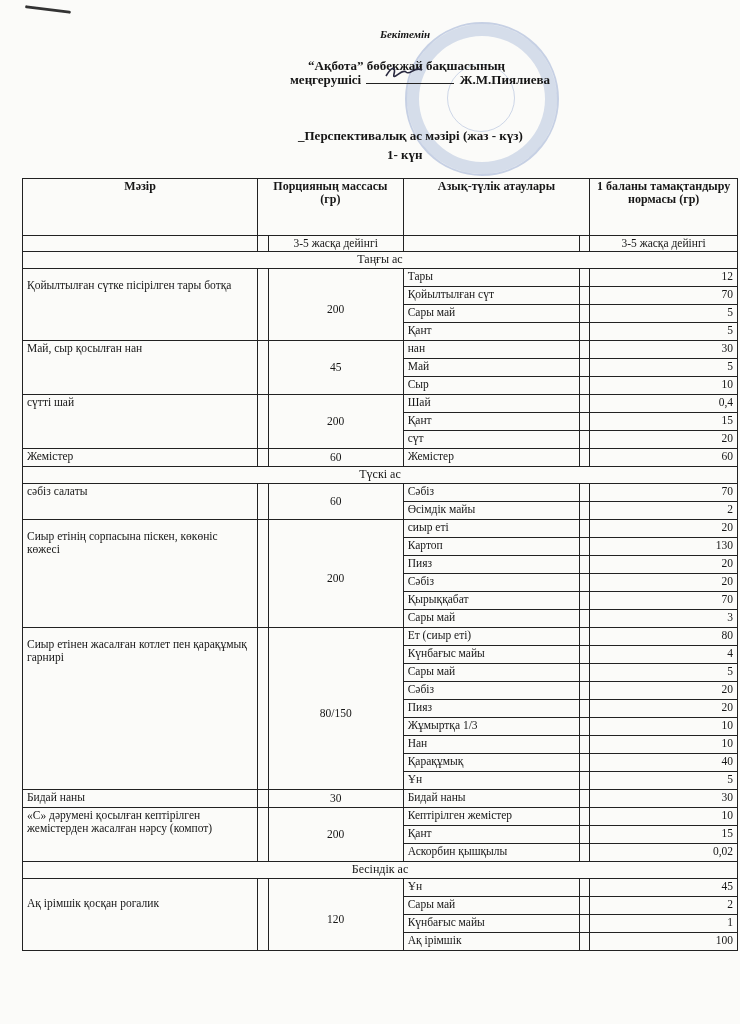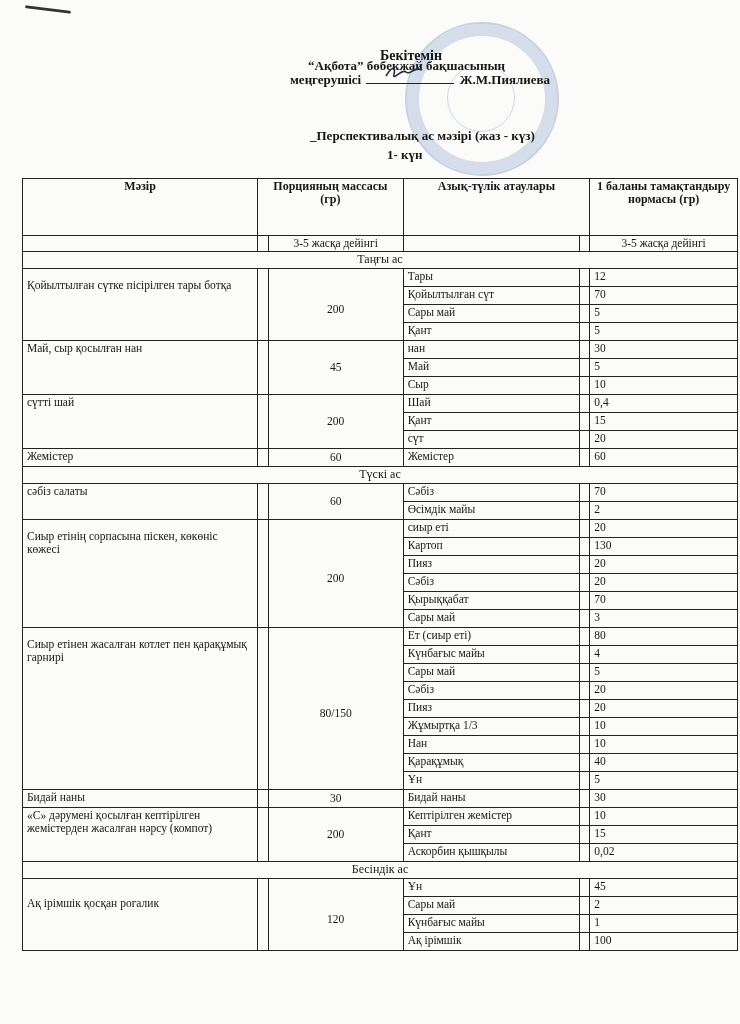--- a/index.html
+++ b/index.html
@@ -10,44 +10,44 @@
     color:#161616;
   }
   .corner-mark { position:absolute; left:25px; top:8px; width:46px; height:3px; background:#333; transform:rotate(7deg); border-radius:2px; }
   .stamp {
     position:absolute; left:405px; top:22px; width:150px; height:150px; border-radius:50%;
     border:2px solid rgba(100,130,190,0.35);
     box-shadow: inset 0 0 0 10px rgba(255,255,255,0), inset 0 0 0 12px rgba(100,130,190,0.25);
   }
   .stamp-inner { position:absolute; left:40px; top:40px; width:66px; height:66px; border-radius:50%; border:1.5px solid rgba(100,130,190,0.3); }
   .header { position:absolute; left:0; top:0; width:740px; }
-  .approve { position:absolute; top:48px; left:380px; font-weight:bold; font-size:14px; }
+  .approve { position:absolute; top:28px; left:380px; font-weight:bold; font-size:11px;font-style:italic; }
   .org { position:absolute; top:58px; left:308px; font-weight:bold; font-size:13px; }
   .head-line { position:absolute; top:72px; left:290px; font-weight:bold; font-size:13px; white-space:nowrap; }
   .sig-line { display:inline-block; width:88px; border-bottom:1px solid #222; margin:0 2px; position:relative; height:11px; }
   .sig-scribble { position:absolute; left:18px; top:-8px; width:40px; height:16px; }
-  .title { position:absolute; top:128px; left:298px; font-weight:bold; font-size:13px;margin-left:12px; }
+  .title { position:absolute; top:128px; left:298px; font-weight:bold; font-size:13px; }
   .day { position:absolute; top:147px; left:387px; font-weight:bold; font-size:13px; }
 
   table.menu {
     position:absolute; left:22px; top:178px; width:716px;
     border-collapse:collapse; table-layout:fixed; font-size:11.5px;
   }
   table.menu td { border:1px solid #222; padding:1px 4px; vertical-align:top; line-height:13px; }
   .c1 { width:223px; }
   .cs1 { width:10px; }
   .c2 { width:128px; }
   .c3 { width:167px; }
   .cs2 { width:10px; }
   .c4 { width:140px; }
   .hdr td { font-weight:bold; text-align:center; font-size:12px;margin-top:28px; }
   .hdr-row td { height:54px; line-height:17px; }
   .age-row td { font-size:11.5px; text-align:center; height:13px; padding:0 4px; }
   .section td { font-weight:normal; text-align:center; height:14px; font-size:12px; }
-  .num { text-align:left; }
+  .num { text-align:right; }
   .ing td { height:15px; }
   .dish-name { line-height:16px; }
   .portion { text-align:center; vertical-align:middle !important; }
 </style>
 </head>
 <body>
 
 <div class="corner-mark"></div>
 
 <div class="stamp">

